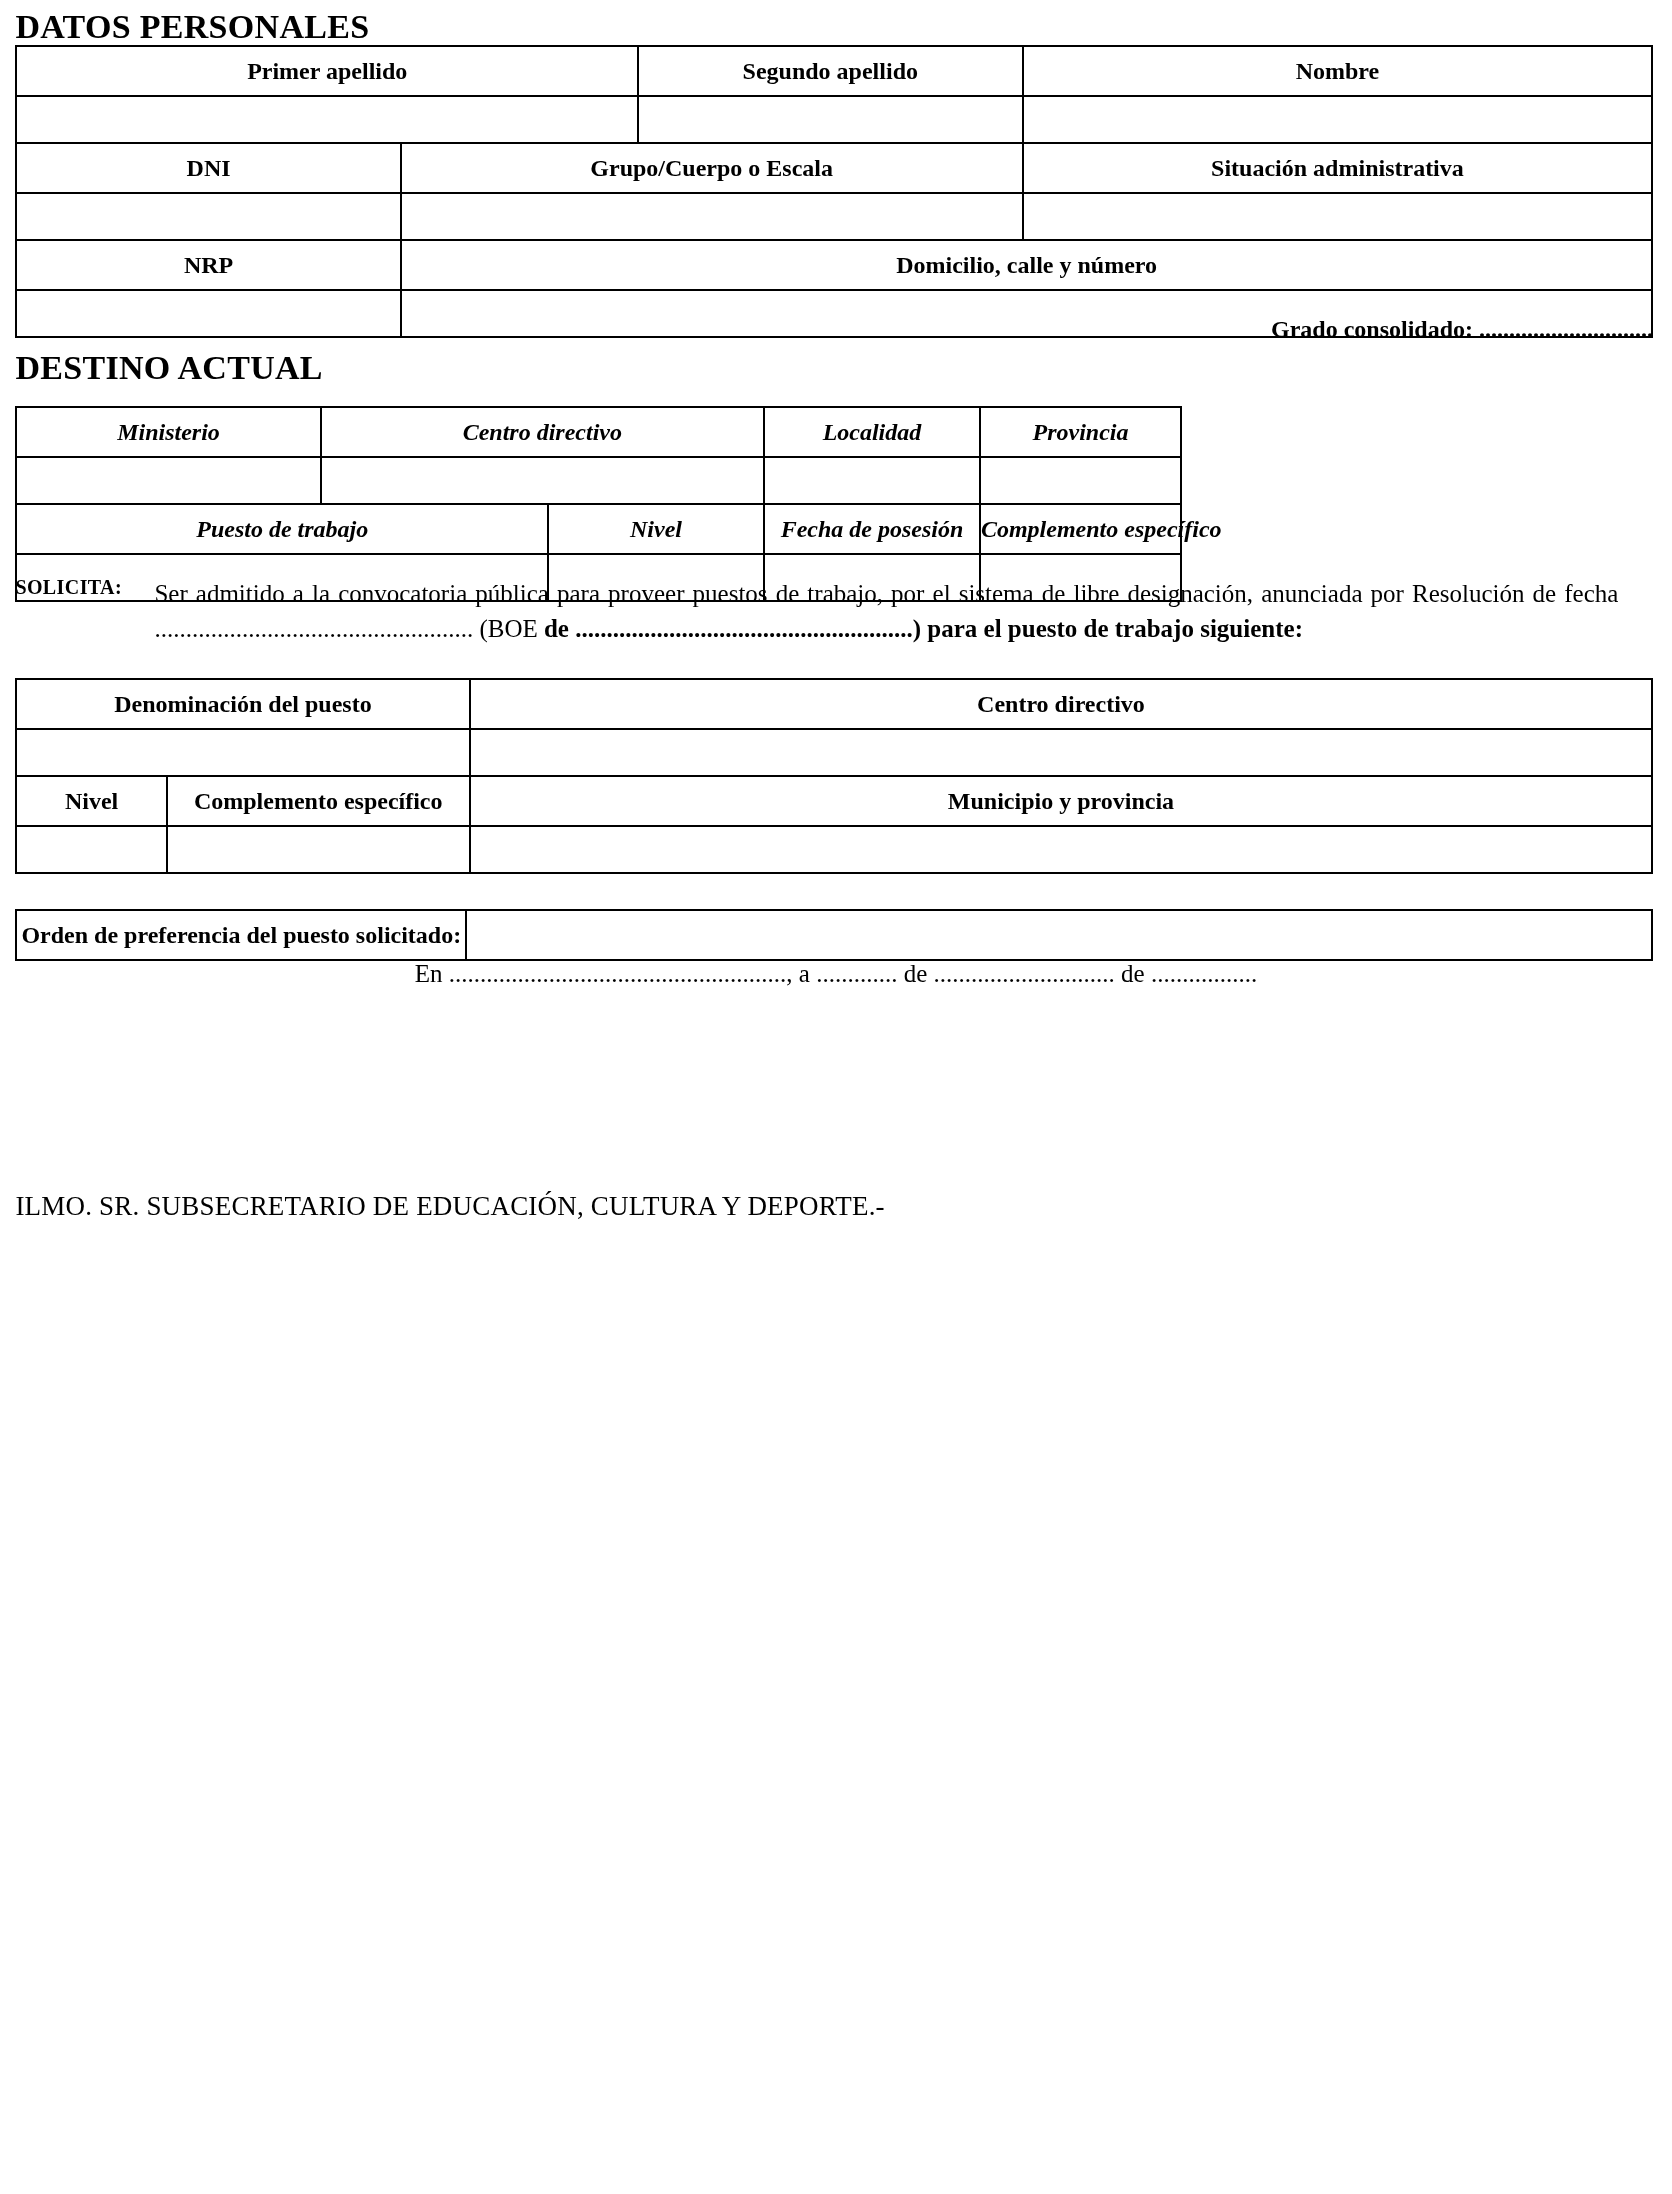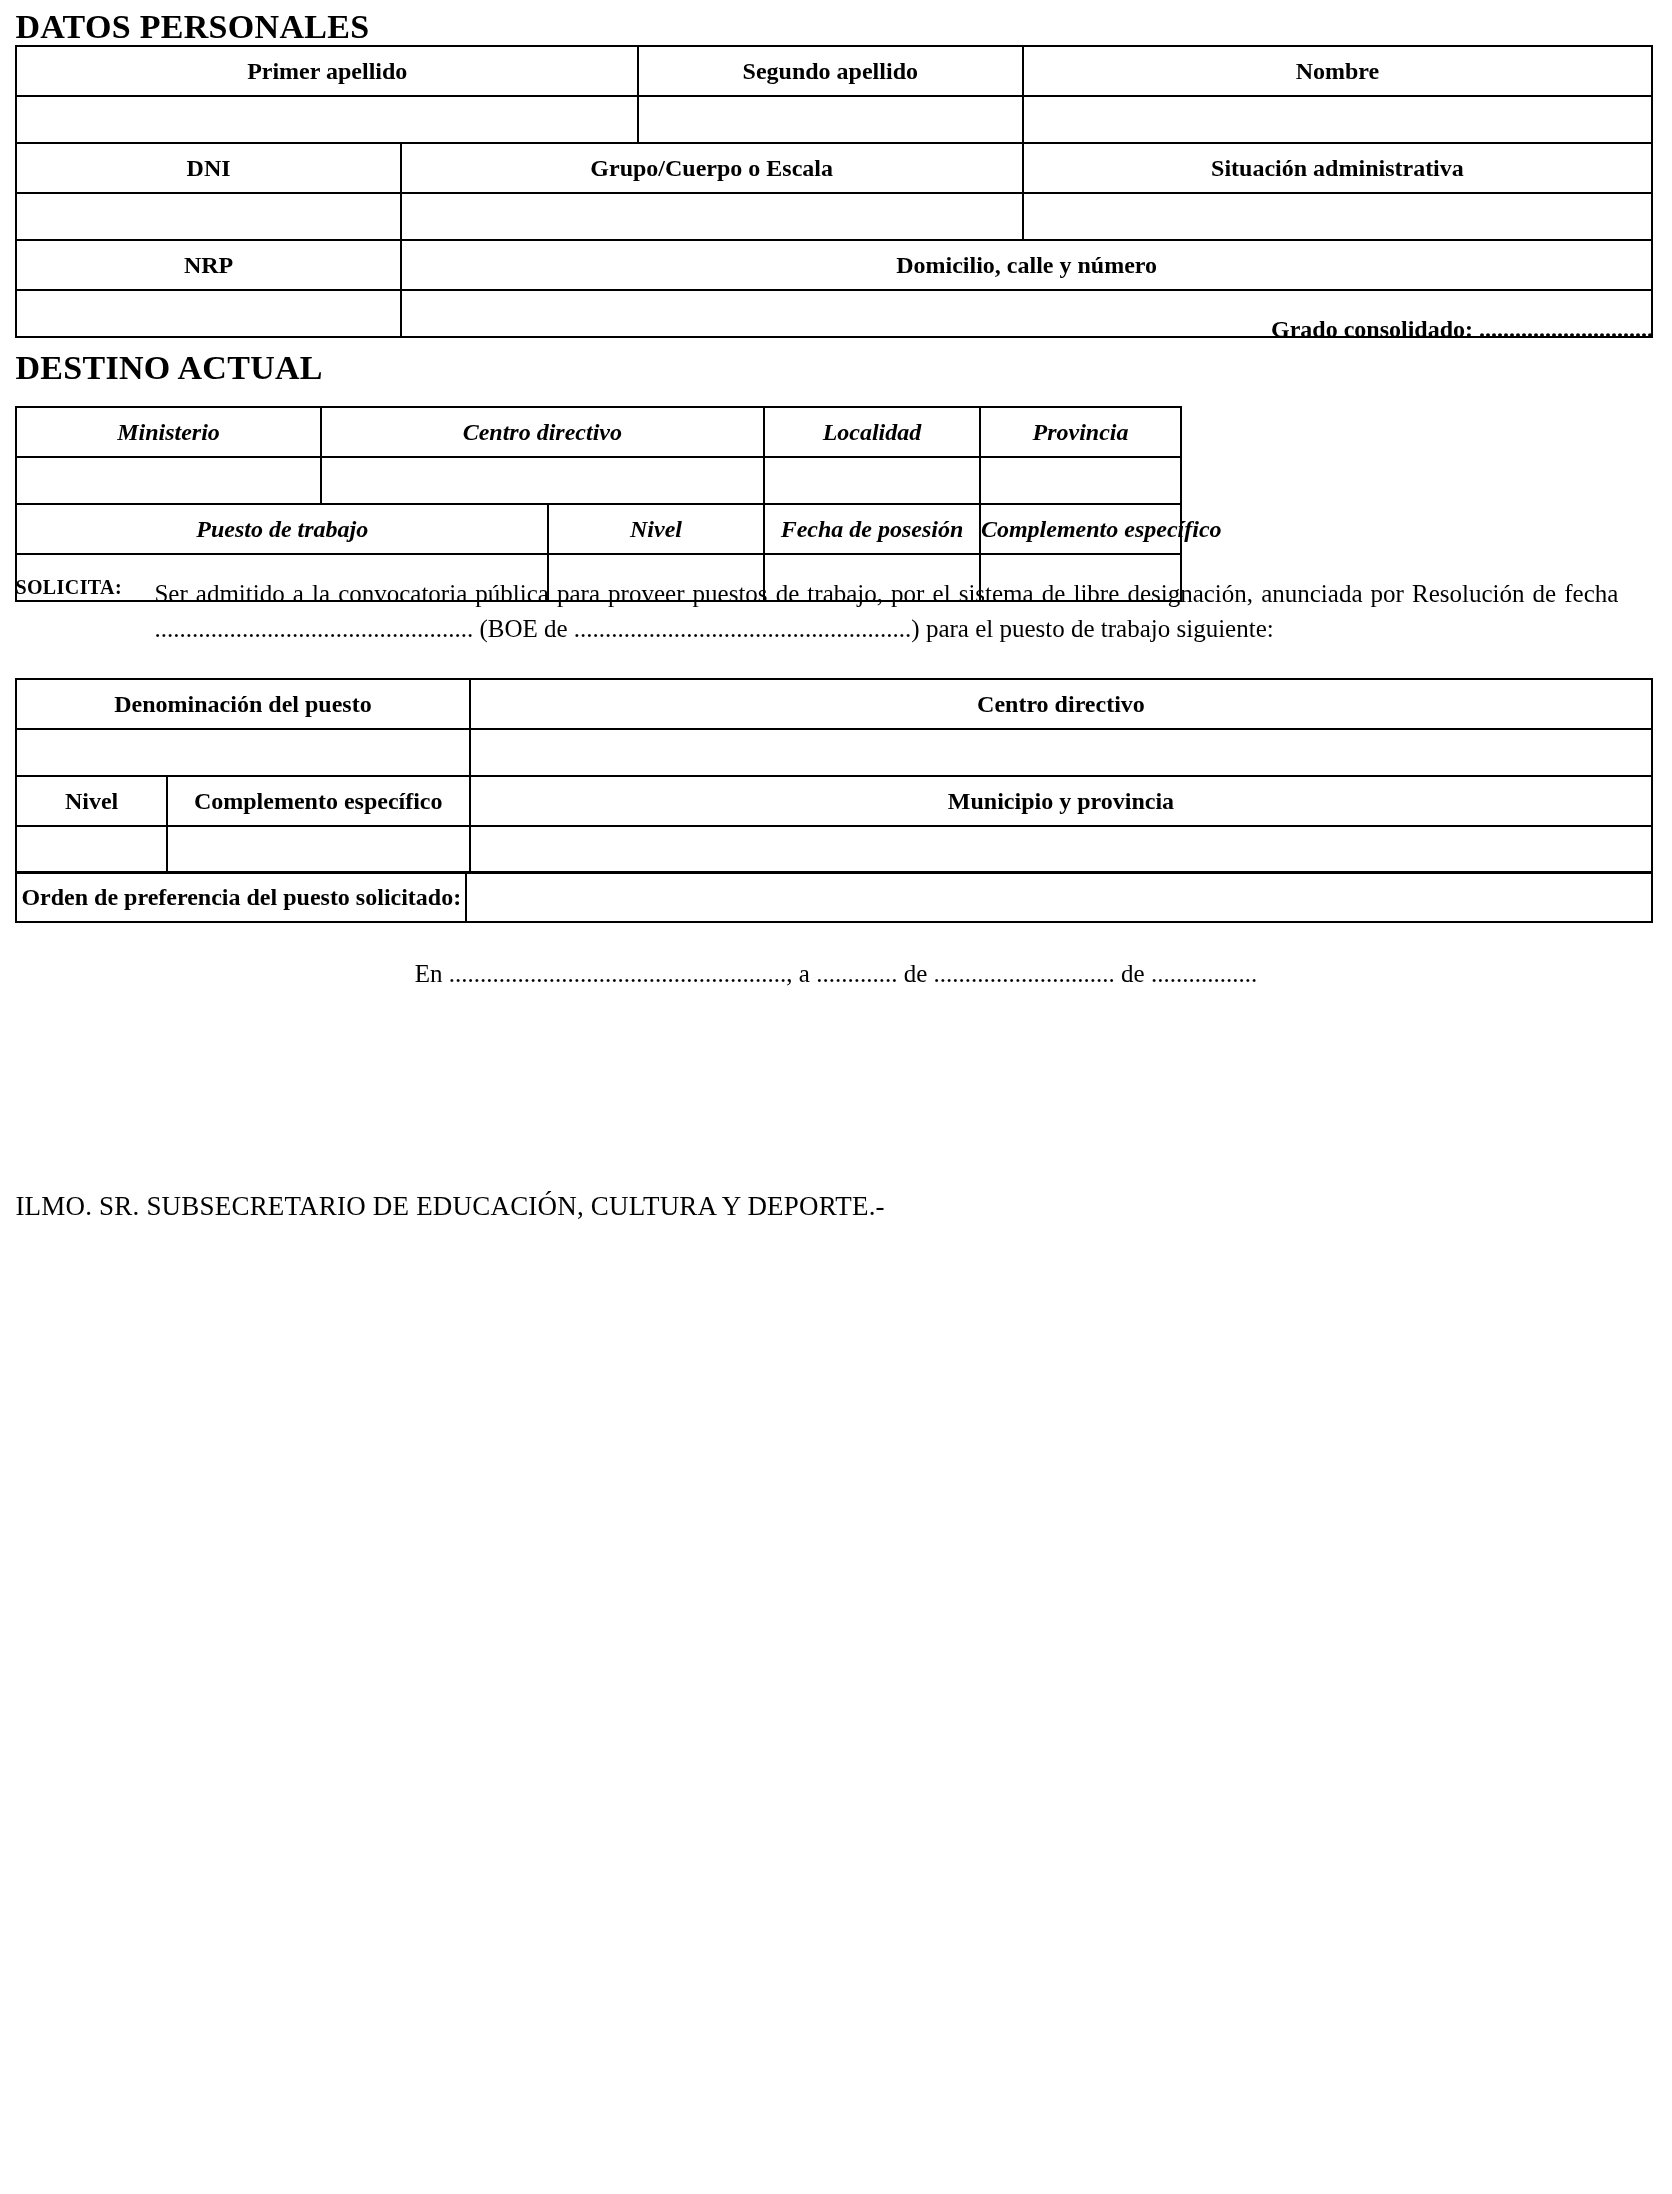--- a/index.html
+++ b/index.html
@@ -91,23 +91,23 @@
     width: 139px;
   }
   .solicita-body {
     display: inline-block;
     vertical-align: top;
     width: 1464px;
     font-size: 25px;
     line-height: 35px;
     text-align: justify;
   }
-  .solicita-body .l3 { text-align: left; }
+  .solicita-body .l3 { text-align: left; font-weight: bold; }
   #puesto-table-wrap { top: 678px; }
-  #orden-table-wrap { top: 871px; border-radius: 20px; }
+  #orden-table-wrap { top: 909px; border-radius: 20px; }
   #fecha-line {
     position: absolute;
     left: 0;
     top: 960px;
     width: 1672px;
     text-align: center;
     font-size: 25px;
   }
   #footer-line {
     position: absolute;

